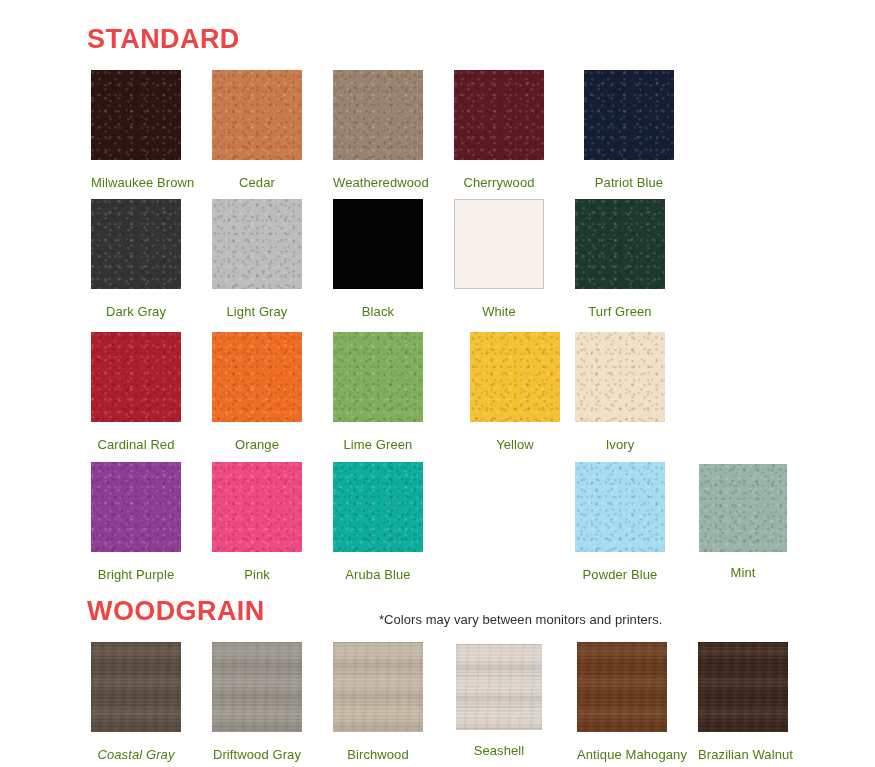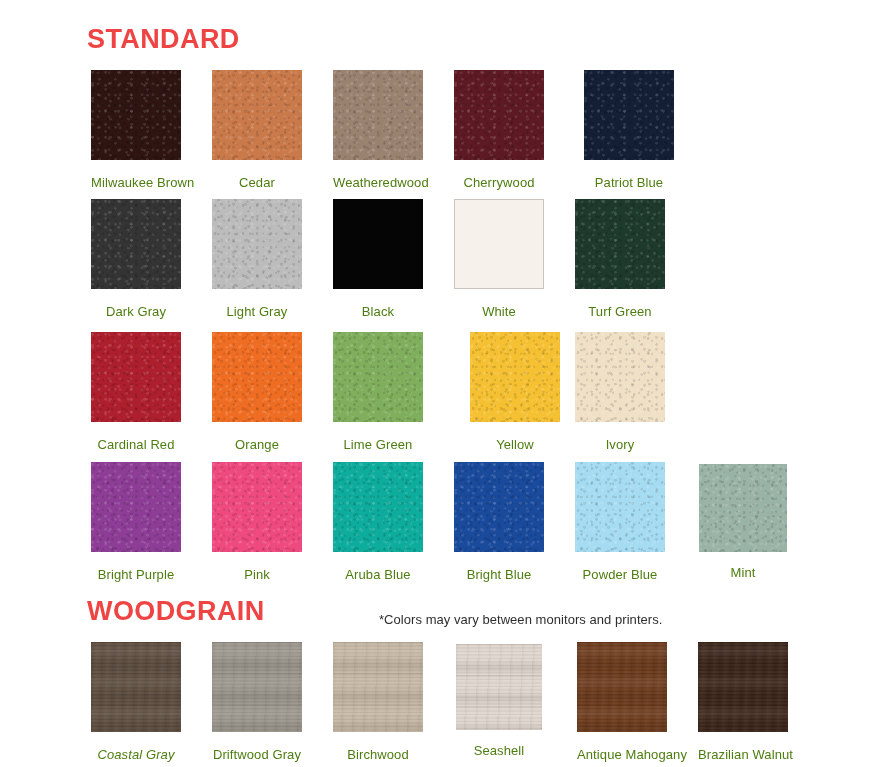--- a/index.html
+++ b/index.html
@@ -227,24 +227,20 @@
         <div class="swatch-label" style="width: 90px; margin-top: 15px;">Bright Purple</div>
       </div>
       <div class="swatch-cell" style="left: 212px; width: 90px;">
         <div class="swatch textured" style="background: rgb(239, 74, 128); width: 90px; height: 90px; margin-top: 0px;"></div>
         <div class="swatch-label" style="width: 90px; margin-top: 15px;">Pink</div>
       </div>
       <div class="swatch-cell" style="left: 333px; width: 90px;">
         <div class="swatch textured" style="background: rgb(14, 172, 156); width: 90px; height: 90px; margin-top: 0px;"></div>
         <div class="swatch-label" style="width: 90px; ">Aruba Blue</div>
       </div>
-      <div class="swatch-cell" style="left: 454px; width: 90px;">
-        <div class="swatch textured" style="background: rgb(26, 74, 156); width: 90px; height: 90px; margin-top: 0px;"></div>
-        <div class="swatch-label" style="width: 90px; margin-top: 15px;">Bright Blue</div>
-      </div>
       <div class="swatch-cell" style="left: 575px; width: 90px;">
         <div class="swatch textured" style="background: rgb(165, 220, 242); width: 90px; height: 90px; margin-top: 0px;"></div>
         <div class="swatch-label" style="width: 90px; margin-top: 15px;">Powder Blue</div>
       </div>
       <div class="swatch-cell" style="left: 699px; width: 88px;">
         <div class="swatch textured" style="background: rgb(154, 179, 167); width: 88px; height: 88px; margin-top: 2px;"></div>
         <div class="swatch-label" style="width: 88px; margin-top: 13px;">Mint</div>
       </div>
     </div>
   <div class="swatch-row" id="row-woodgrain-1">

